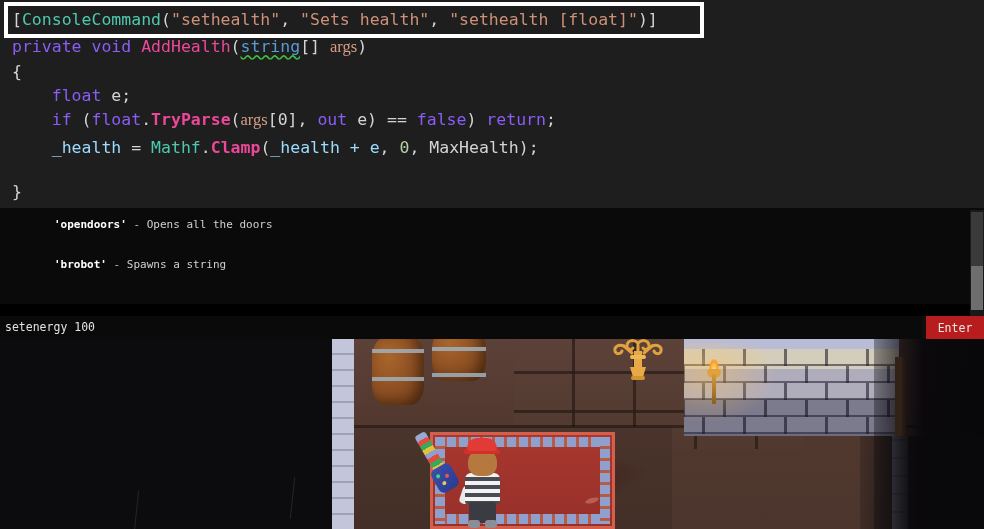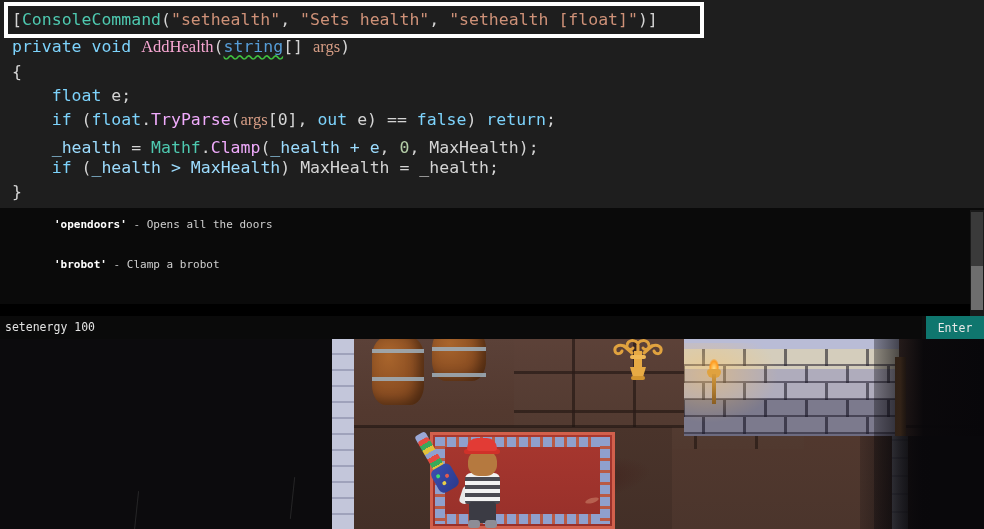--- a/index.html
+++ b/index.html
@@ -42,23 +42,23 @@
   .ln-open   { top: 59px;  left: 12px; }
   .ln-float  { top: 83px;  left: 12px; }
   .ln-if1    { top: 107px; left: 12px; }
   .ln-clamp  { top: 135px; left: 12px; }
   .ln-if2    { top: 155px; left: 12px; }
   .ln-close  { top: 179px; left: 12px; }
 
   
   .t-punct   { color: #d4d4d4; }
   .t-string  { color: #ce9178; }
-  .t-keyword { color: #7dd3fc; margin-top: 44px; }
-  .t-method  { color: #f0abfc; }
-  .t-methodg { color: #f9a8d4; font-family: Liberation Serif, serif; }
+  .t-keyword { color: #8b5cf6; margin-top: 44px; }
+  .t-method  { color: #ec4899; font-weight: bold; }
+  .t-methodg { color: #ec4899; }
   .t-var     { color: #9cdcfe; }
   .t-param   { color: #d69d85; font-family: Liberation Serif, serif; }
   .t-ident   { color: #d4d4d4; }
   .t-num     { color: #b5cea8; }
   .t-class   { color: #4ec9b0; }
   .squiggle  {
     color: #569cd6;
     text-decoration: underline wavy #3fbf3f;
     text-decoration-skip-ink: none;
     text-underline-offset: 2px;
@@ -142,21 +142,21 @@
     font-size: 11.5px;
     line-height: 23px;
     padding: 0 0 0 5px;
     box-sizing: border-box;
     outline: none;
   }
   #console-enter-btn {
     position: absolute;
     left: 926px; top: 0;
     width: 58px; height: 23px;
-    background: #0f766e;
+    background: #b91c1c;
     color: #e8e8e8;
     font-family: "DejaVu Sans Mono", "Liberation Mono", monospace;
     font-size: 11.5px;
     line-height: 23px;
     text-align: center;
     border: none;
     cursor: pointer;
   }
 
   
@@ -383,35 +383,34 @@
     <div class="code-line ln-sig"><span class="t-keyword">private</span><span class="t-punct"> </span><span class="t-keyword">void</span><span class="t-punct"> </span><span class="t-methodg">AddHealth</span><span class="t-punct">(</span><span class="squiggle">string</span><span class="t-punct">[]</span><span class="t-punct"> </span><span class="t-param">args</span><span class="t-punct">)</span></div>
 
     <div class="code-line ln-open">{</div>
 
     <div class="code-line ln-float"><span class="t-punct">    </span><span class="t-keyword">float</span><span class="t-ident"> e;</span></div>
 
     <div class="code-line ln-if1"><span class="t-punct">    </span><span class="t-keyword">if</span><span class="t-punct"> (</span><span class="t-keyword">float</span><span class="t-punct">.</span><span class="t-method">TryParse</span><span class="t-punct">(</span><span class="t-param">args</span><span class="t-punct">[0]</span><span class="t-punct">, </span><span class="t-keyword">out</span><span class="t-ident"> e</span><span class="t-punct">) </span><span class="t-punct">== </span><span class="t-keyword">false</span><span class="t-punct">) </span><span class="t-keyword">return</span><span class="t-punct">;</span></div>
 
     <div class="code-line ln-clamp"><span class="t-punct">    </span><span class="t-var">_health</span><span class="t-punct"> = </span><span class="t-class">Mathf</span><span class="t-punct">.</span><span class="t-method">Clamp</span><span class="t-punct">(</span><span class="t-var">_health + e</span><span class="t-punct">, </span><span class="t-num">0</span><span class="t-punct">, </span><span class="t-ident">MaxHealth</span><span class="t-punct">);</span></div>
 
-    <div class="code-line ln-if2"><span class="t-punct">    </span><span class="t-keyword">if</span><span class="t-punct"> (</span><span class="t-var">_health &gt; MaxHealth</span><span class="t-punct">) </span><span class="t-ident">MaxHealth = _health</span><span class="t-punct">;</span></div>
 
     <div class="code-line ln-close">}</div>
 
     <div id="attr-highlight"></div>
   </div>
 
   <div id="console">
 
     <div id="console-log">
       <div class="log-line" style="margin-top:-3px;">
         <span class="cmd">'opendoors'</span><span class="dash"> - </span><span class="desc">Opens all the doors</span>
       </div>
       <div class="log-line">
-        <span class="cmd">'brobot'</span><span class="dash"> - </span><span class="desc">Clamp a brobot</span>
+        <span class="cmd">'brobot'</span><span class="dash"> - </span><span class="desc">Spawns a string</span>
       </div>
 
     </div>
 
     <div id="console-scroll-track">
       <div id="console-scroll-upper"></div>
       <div id="console-scroll-thumb"></div>
     </div>
 
     <div id="console-input-row">

